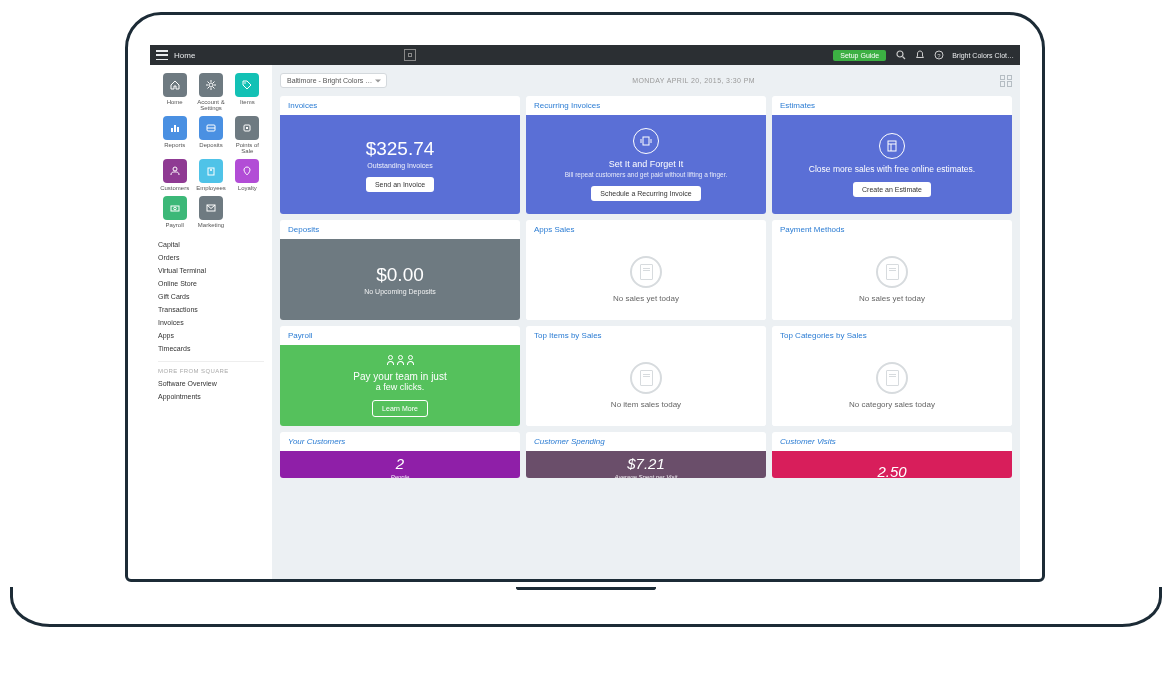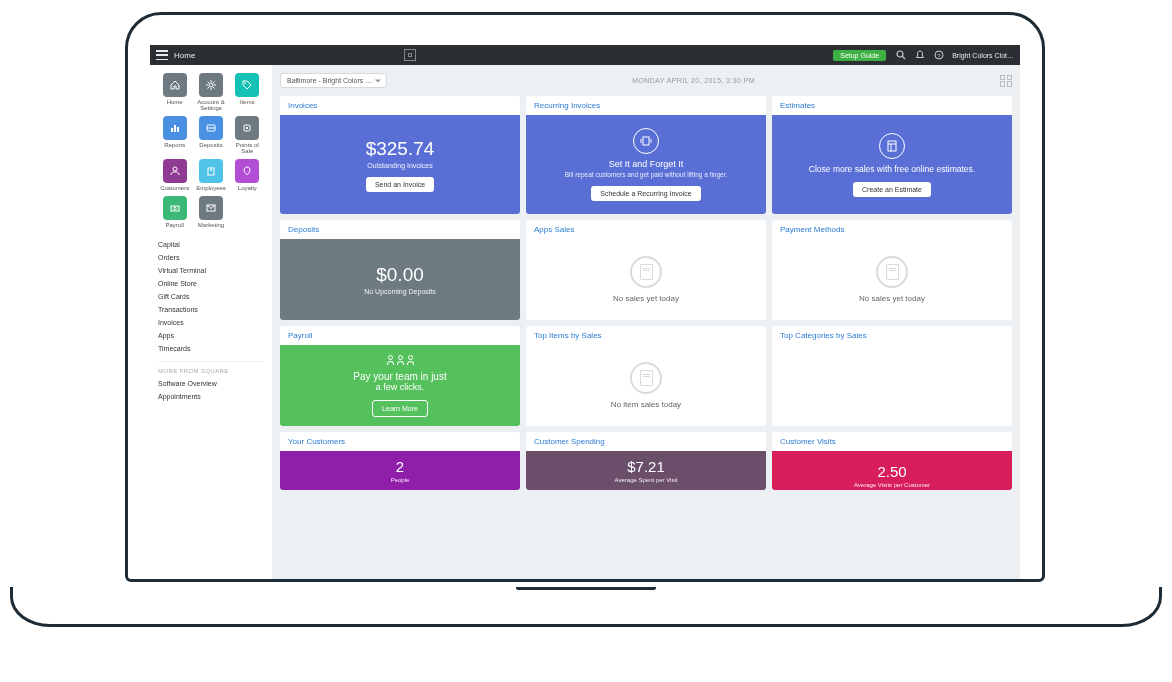--- a/index.html
+++ b/index.html
@@ -43,21 +43,21 @@
 .btn-outline { background: transparent; border: 1px solid #fff; color: #fff; }
 .empty-icon { width: 32px; height: 32px; border: 2px solid #d7dbde; border-radius: 50%; display: flex; align-items: center; justify-content: center; margin-bottom: 6px; }
 .empty-doc { width: 13px; height: 16px; border: 1.5px solid #d7dbde; position: relative; border-radius: 1px; }
 .empty-doc::after { content:''; position: absolute; top: 3px; left: 2px; right: 2px; height: 5px; background: repeating-linear-gradient(#d7dbde, #d7dbde 1px, transparent 1px, transparent 2.5px); }
 .empty-text { font-size: 8px; color: #666; }
 .feature-icon { width: 26px; height: 26px; border: 1.5px solid #fff; border-radius: 50%; display: flex; align-items: center; justify-content: center; margin-bottom: 5px; }
 .people-icon { display: flex; gap: 2px; margin-bottom: 6px; }
 .people-icon .p { width: 8px; display: flex; flex-direction: column; align-items: center; }
 .people-icon .ph { width: 5px; height: 5px; border: 1.3px solid #fff; border-radius: 50%; }
 .people-icon .pb { width: 7px; height: 4px; border: 1.3px solid #fff; border-bottom: none; border-radius: 4px 4px 0 0; margin-top: 1px; }
-.h-invoices { height: 118px; } .h-deposits { height: 100px; } .h-payroll { height: 100px; } .h-customers { height: 58px; }
+.h-invoices { height: 118px; } .h-deposits { height: 100px; } .h-payroll { height: 100px; } .h-customers { height: 46px; font-style: italic; }
 svg { display: block; }
 </style>
 </head>
 <body>
 
 <div class="laptop-frame">
 <div class="screen">
 
 <div class="topbar">
   <div class="hamburger">
@@ -311,20 +311,26 @@
       <div class="card-head">Top Items by Sales</div>
       <div class="card-body c-white">
         <div class="empty-icon">
                   <div class="empty-doc"></div>
                 </div>
         <div class="empty-text">No item sales today</div>
       </div>
     </div>
     <div class="card h-payroll">
       <div class="card-head">Top Categories by Sales</div>
+      <div class="card-body c-white">
+        <div class="empty-icon">
+                  <div class="empty-doc"></div>
+                </div>
+        <div class="empty-text">No category sales today</div>
+      </div>
     </div>
 
     <div class="card h-customers">
       <div class="card-head">Your Customers</div>
       <div class="card-body c-purple" style="padding:4px">
         <div class="big" style="font-size:15px">2</div>
         <div class="sub" style="font-size:6px">People</div>
       </div>
     </div>
     <div class="card h-customers">

